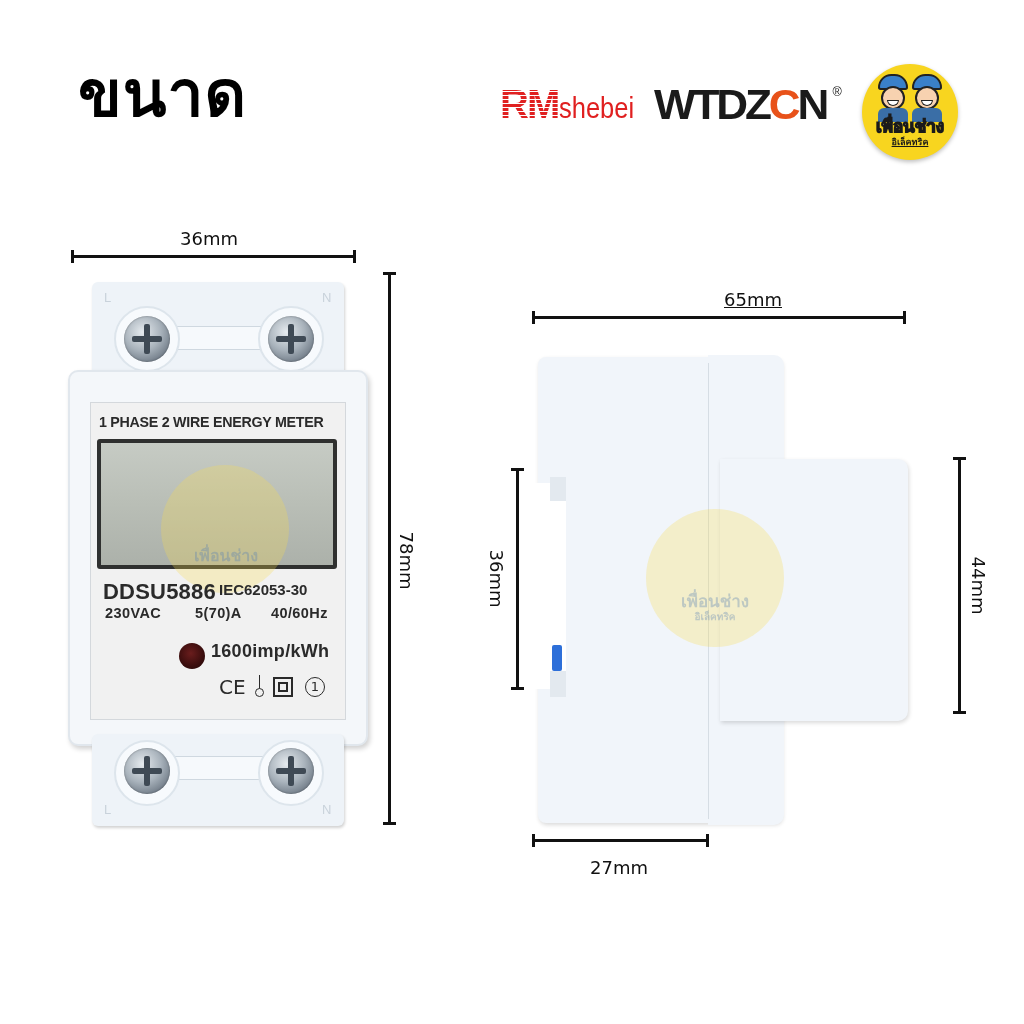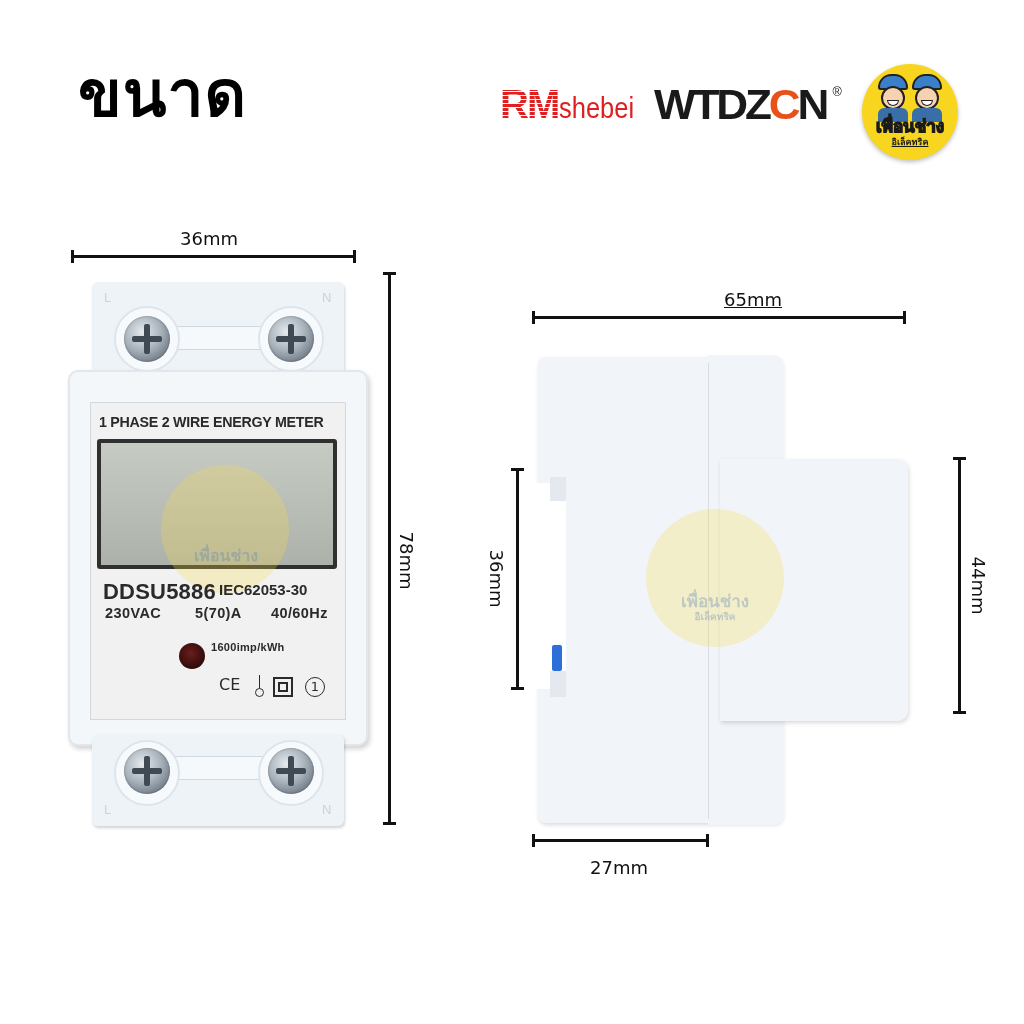--- a/index.html
+++ b/index.html
@@ -46,22 +46,22 @@
   .meter-frame { background:#f4f7fa; border:2px solid #e1e7ed; border-radius:10px; box-shadow:2px 3px 5px rgba(0,0,0,0.18); }
   .meter-face { background:#f1f1f1; border:1px solid #d4d8dc; }
   .meter-title { font-family:"Liberation Sans", sans-serif; font-weight:bold; font-size:15.5px; color:#2a2a2a; white-space:nowrap; letter-spacing:-0.3px; transform:scaleX(0.92); transform-origin:left; }
   .lcd { background:linear-gradient(180deg,#c6cbc4 0%,#b9beb6 50%,#acb1aa 100%); border:4px solid #2f302f; border-radius:3px; box-sizing:border-box; }
   .wm-circle { border-radius:50%; background:rgba(248,220,80,0.28); }
   .wm-text { font-weight:bold; color:rgba(90,130,180,0.35); text-align:center; white-space:nowrap; }
   .model { font-family:"Liberation Sans", sans-serif; font-weight:bold; font-size:22px; color:#2a2a2a; white-space:nowrap; letter-spacing:0.2px; }
   .std { font-family:"Liberation Sans", sans-serif; font-size:15px; color:#2a2a2a; white-space:nowrap; font-weight:bold; }
   .spec { font-family:"Liberation Sans", sans-serif; font-weight:bold; font-size:14.5px; color:#2a2a2a; white-space:nowrap; letter-spacing:0.4px; }
   .led { border-radius:50%; background:radial-gradient(circle at 45% 40%, #6a1d1d 0%, #3a0d0d 60%, #1f0606 100%); }
-  .imp { font-family:"Liberation Sans", sans-serif; font-weight:bold; font-size:11px; color:#2a2a2a; white-space:nowrap; letter-spacing:0.3px; }
-  .cert { font-family:"DejaVu Sans", sans-serif; font-size:16px; color:#2a2a2a; line-height:1; }
+  .imp { font-family:"Liberation Sans", sans-serif; font-weight:bold; font-size:18px; color:#2a2a2a; white-space:nowrap; letter-spacing:0.3px; }
+  .cert { font-family:"DejaVu Sans", sans-serif; font-size:20px; color:#2a2a2a; line-height:1; }
   .sq { border:2px solid #2a2a2a; box-sizing:border-box; }
   .sq::after { content:""; position:absolute; left:3px; top:3px; right:3px; bottom:3px; border:2px solid #2a2a2a; }
   .circ1 { border:1.6px solid #2a2a2a; border-radius:50%; box-sizing:border-box; font-family:"DejaVu Sans", sans-serif; font-size:13px; color:#2a2a2a; text-align:center; line-height:17px; }
   .probe { border-left:1.6px solid #2a2a2a; }
   .probe::after { content:""; position:absolute; left:-5px; bottom:-8px; width:7px; height:7px; border:1.6px solid #2a2a2a; border-radius:50%; background:#f1f1f1; }
 
   
   .side { background:#f1f5fa; box-shadow:1px 2px 4px rgba(0,0,0,0.15); }
   .side-seam { width:1px; background:#d6dde4; }
   .blue-clip { background:#2d6fd9; border-radius:2px; }

